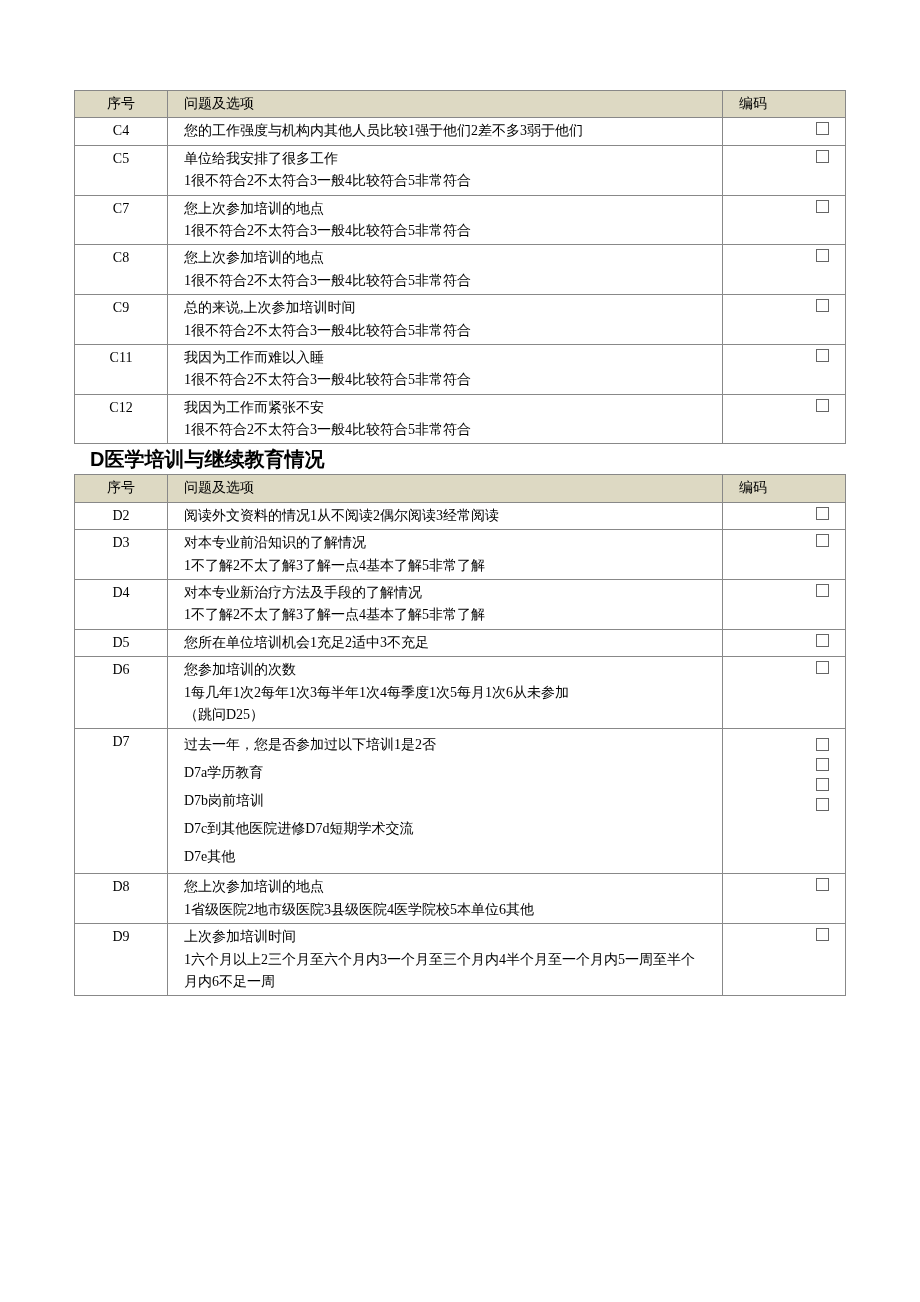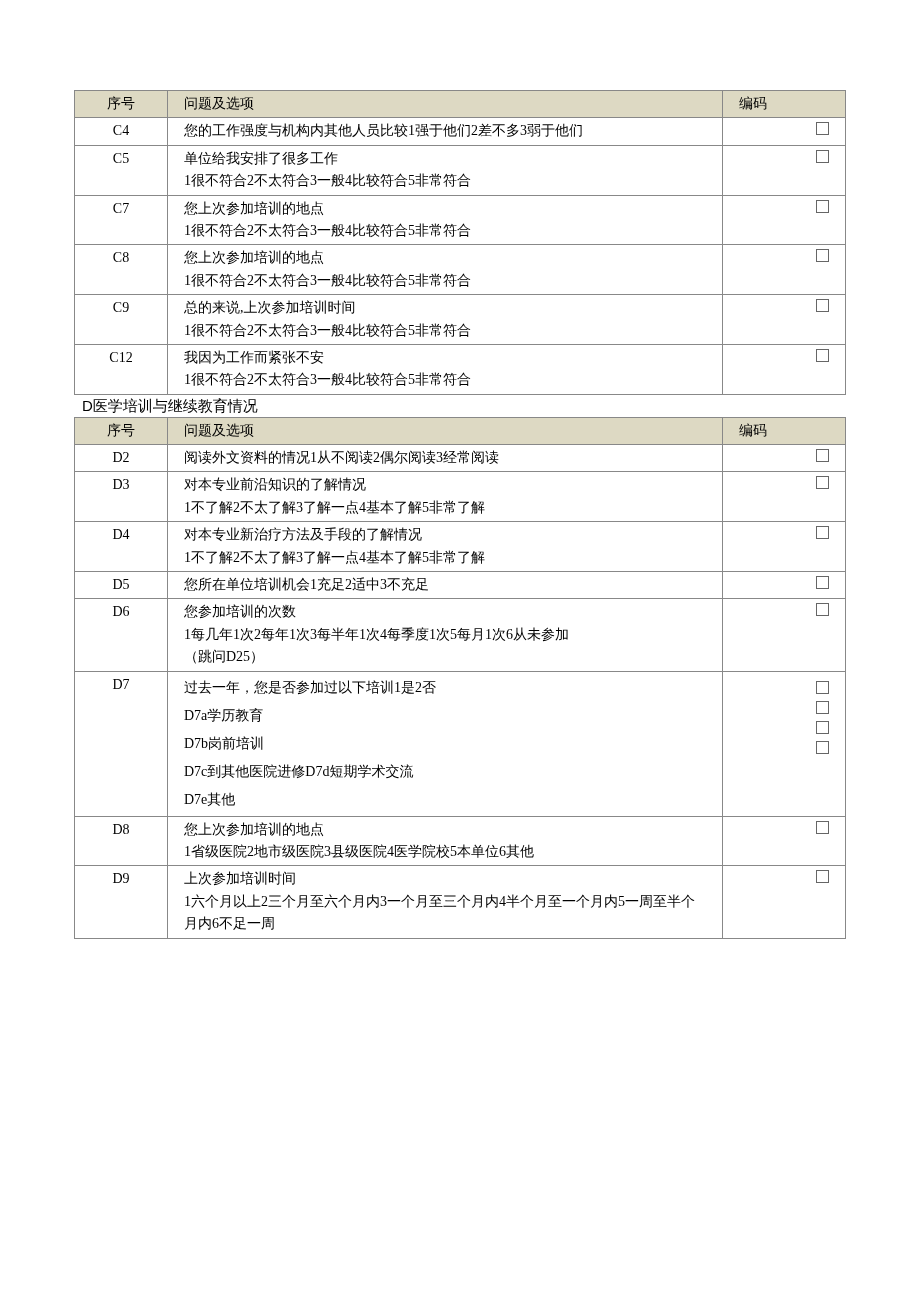--- a/index.html
+++ b/index.html
@@ -42,23 +42,23 @@
   }
   .checkbox {
     display: inline-block;
     width: 11px;
     height: 11px;
     border: 1px solid #666;
     margin-left: 2px;
   }
   .section-title {
     font-family: "Microsoft YaHei", "SimHei", sans-serif;
-    font-weight: normal;
-    font-size: 15px;
-    margin: 2px 0 1px 8px;
+    font-weight: bold;
+    font-size: 20px;
+    margin: 2px 0 1px 16px;
   }
   .q-line { display: block; }
   .cb-stack .checkbox {
     display: block;
     margin: 7px 0 7px auto;
   }
 </style>
 </head>
 <body>
 
@@ -105,20 +105,28 @@
       </tr>
       <tr>
         <td class="col-seq">C9</td>
         <td>
           <span class="q-line">总的来说,上次参加培训时间</span>
           <span class="q-line">1很不符合2不太符合3一般4比较符合5非常符合</span>
         </td>
         <td class="col-code"><span class="checkbox"></span></td>
       </tr>
       <tr>
+        <td class="col-seq">C11</td>
+        <td>
+          <span class="q-line">我因为工作而难以入睡</span>
+          <span class="q-line">1很不符合2不太符合3一般4比较符合5非常符合</span>
+        </td>
+        <td class="col-code"><span class="checkbox"></span></td>
+      </tr>
+      <tr>
         <td class="col-seq">C12</td>
         <td>
           <span class="q-line">我因为工作而紧张不安</span>
           <span class="q-line">1很不符合2不太符合3一般4比较符合5非常符合</span>
         </td>
         <td class="col-code"><span class="checkbox"></span></td>
       </tr>
     </tbody>
 </table>
 

